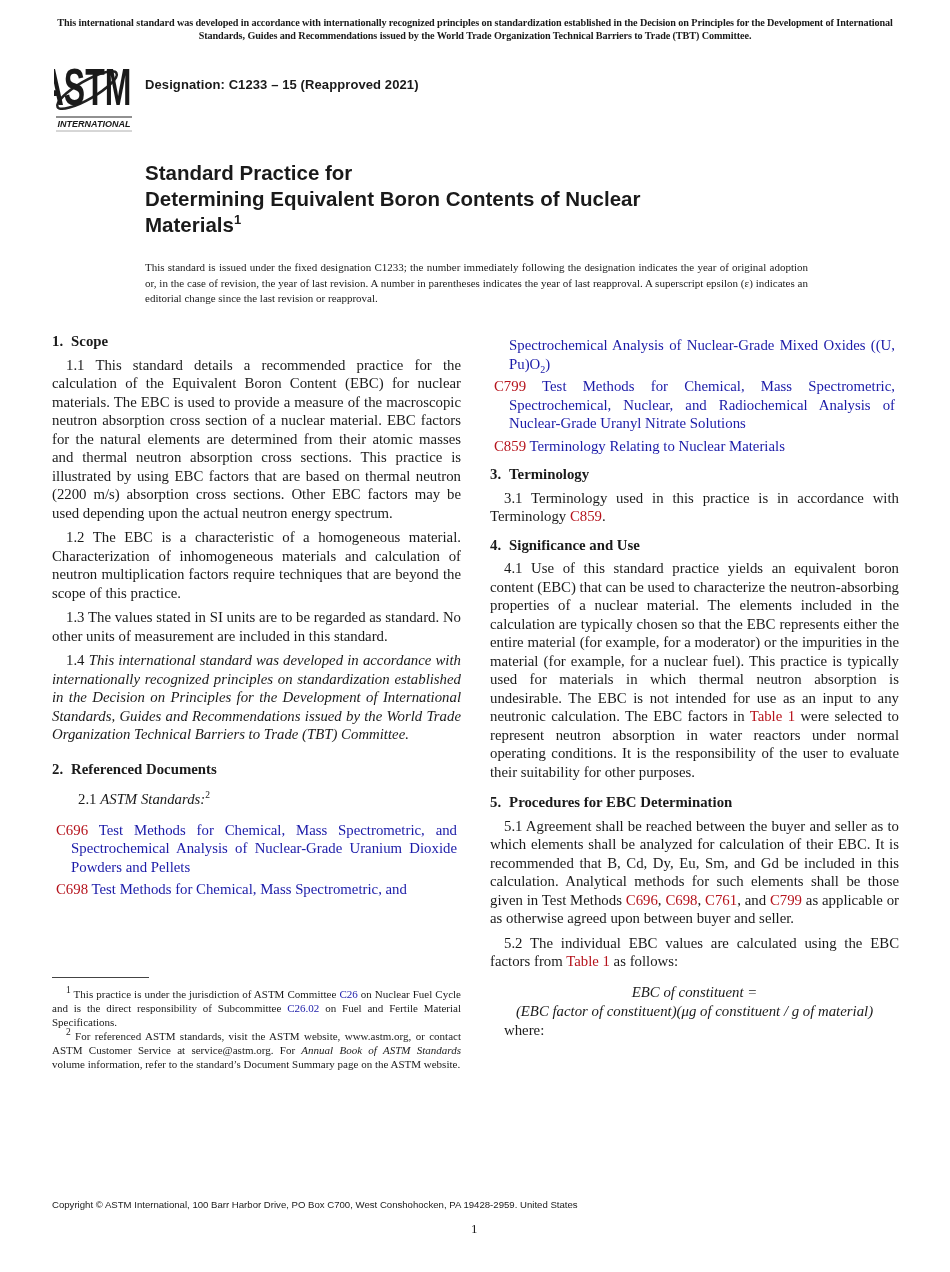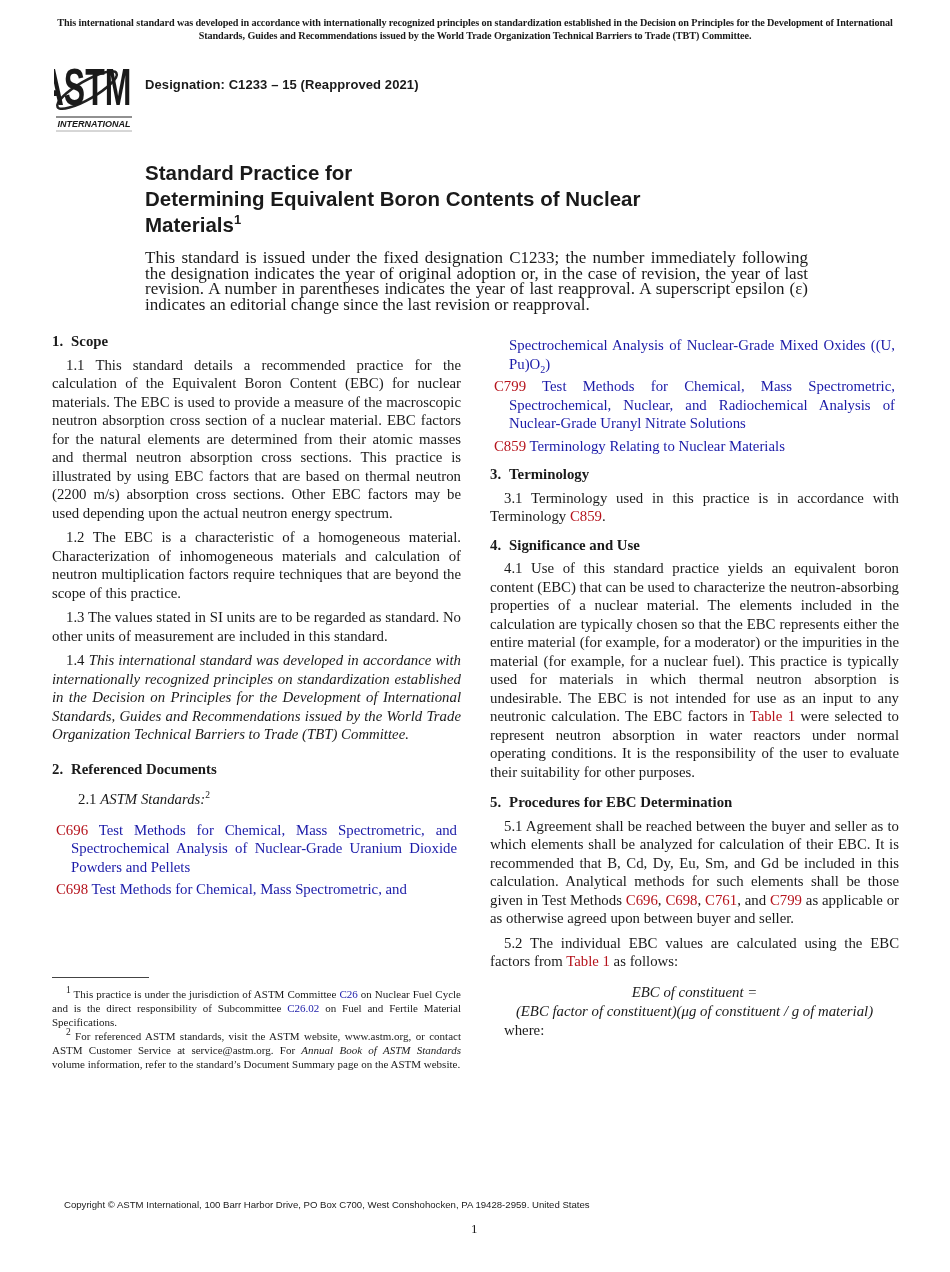--- a/index.html
+++ b/index.html
@@ -2,41 +2,41 @@
 <html><head>
 <meta charset="utf-8">
 <style>
   html, body { margin:0; padding:0; background:#fff; }
   body { width:950px; height:1272px; position:relative; overflow:hidden; color:#1a1a1a; font-family:"Liberation Serif", serif; }
   .topnote { position:absolute; left:40px; right:40px; top:16px; text-align:center; font-family:"Liberation Serif", serif; font-weight:bold; font-size:10.2px; line-height:13px; letter-spacing:-0.1px; }
   .logo { position:absolute; left:54px; top:57px; width:80px; height:76px; }
   .designation { position:absolute; left:145px; top:77px; font-family:"Liberation Sans", sans-serif; font-weight:bold; font-size:13px; letter-spacing:0.1px; }
   .title { position:absolute; left:145px; top:160px; font-family:"Liberation Sans", sans-serif; font-weight:bold; font-size:20.5px; line-height:26px; }
   .title sup { font-size:13px; vertical-align:super; line-height:0; }
-  .issued { position:absolute; left:145px; top:250px; width:663px; font-size:17px; line-height:15.5px; text-align:justify; }
+  .issued { position:absolute; left:145px; top:260px; width:663px; font-size:11px; line-height:15.5px; text-align:justify; }
   .col { position:absolute; font-size:14.8px; line-height:18.5px; text-align:justify; }
   .colL { left:52px; top:332px; width:409px; }
   .colR { left:490px; top:332px; width:409px; }
   .h { font-weight:bold; margin:0 0 5px 0; }
   .h .n { margin-right:8px; }
   p { margin:0 0 6px 0; text-indent:14px; }
   .it { font-style:italic; }
   .red { color:#b5121b; }
   .blue { color:#1a1aa8; }
   .ref { padding-left:15px; text-indent:-15px; margin:4px; }
   .ref.cont { padding-left:15px; text-indent:0; }
   .refhead { text-indent:14px; margin:12px; }
   sub { font-size:10px; vertical-align:sub; line-height:0; }
   sup.s { font-size:9.5px; vertical-align:super; line-height:0; }
   .fnrule { position:absolute; left:52px; top:977px; width:97px; height:1px; background:#444; }
   .footnotes { position:absolute; left:52px; top:987px; width:409px; font-size:11px; line-height:14px; text-align:justify; }
   .footnotes p { text-indent:14px; margin:0; }
   .eq { text-align:center; font-style:italic; text-indent:0; margin:12px 0 0 0; line-height:19px; }
   .where { text-indent:14px; margin:0; }
-  .copyright { position:absolute; left:52px; top:1199px; font-family:"Liberation Sans", sans-serif; font-size:9.6px;margin-left:12px; }
+  .copyright { position:absolute; left:52px; top:1199px; font-family:"Liberation Sans", sans-serif; font-size:9.6px; }
   .pagenum { position:absolute; left:471px; top:1221px; font-size:13px; }
   .gap { height:10px; }
 </style>
 </head>
 <body>
 
 <div class="topnote">This international standard was developed in accordance with internationally recognized principles on standardization established in the Decision on Principles for the Development of International Standards, Guides and Recommendations issued by the World Trade Organization Technical Barriers to Trade (TBT) Committee.</div>
 
 <div class="logo">
   <svg width="80" height="76" viewBox="0 0 80 76">

